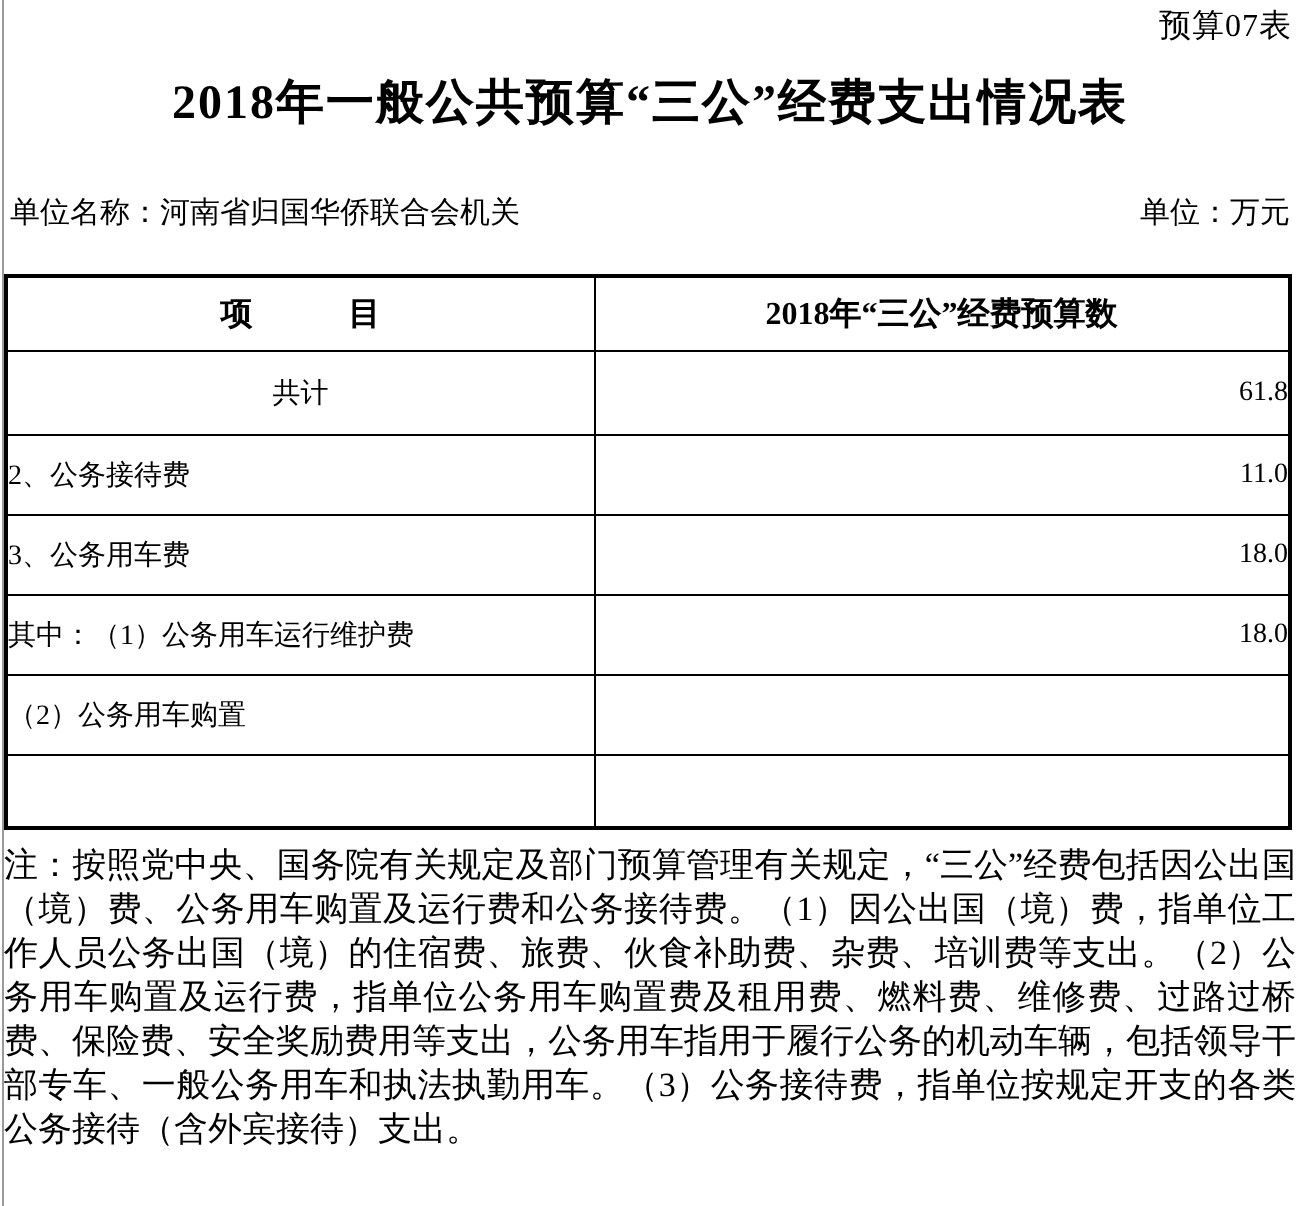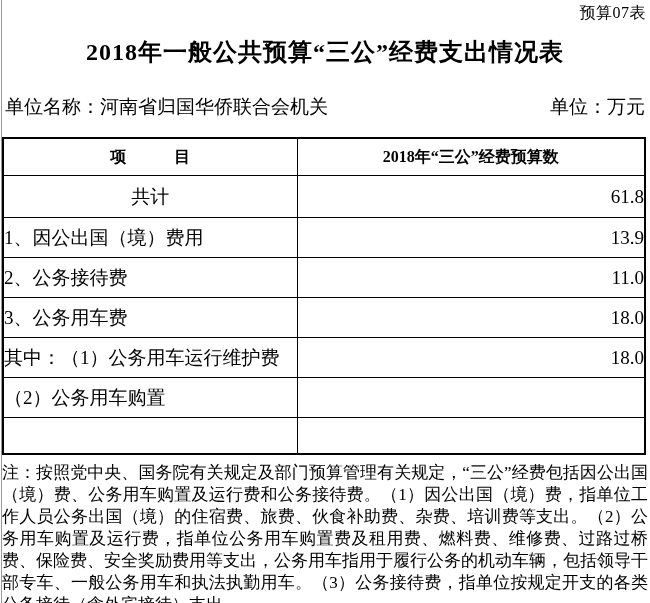--- a/index.html
+++ b/index.html
@@ -18,40 +18,40 @@
     padding: 3px 4px 0 0; height: 13px;
     letter-spacing: 0.5px;
   }
   .doc-title {
     text-align: center; font-size: 24px; font-weight: bold;
     margin-top: 19px; height: 34px; line-height: 34px;
     letter-spacing: 1px;
   }
   .meta-row {
     display: flex; justify-content: space-between;
-    font-size: 19px; margin-top: 29px; padding: 0 5px 0 5px;
+    font-size: 15px; margin-top: 29px; padding: 0 5px 0 5px;
     height: 18px; line-height: 18px;
   }
   table.budget {
     border-collapse: collapse;
     margin: 21px 0 0 2px;
     width: 642px;
     table-layout: fixed;
   }
   table.budget, table.budget th, table.budget td {
     border: 1px solid #000;
     padding-left: 29px;
   }
   table.budget { border-width: 2px; }
   table.budget th {
     font-size: 16px; font-weight: bold; text-align: center;
     height: 36px; padding: 0;
   }
   table.budget td {
-    font-size: 19px; height: 39px; padding: 0;
+    font-size: 14px; height: 39px; padding: 0;
     vertical-align: middle;
     margin-left: 10px;
   }
   col.c1 { width: 294px; }
   col.c2 { width: 348px; }
   td.item   { text-align: left; padding-left: 4px; }
   td.center { text-align: center; padding-left: 0; }
   td.indent { padding-left: 43px; }
   td.value  { text-align: right; padding-right: 9px; }
   tr.row-total  td { height: 41px; }
@@ -84,24 +84,20 @@
   <tbody>
       <tr>
     <th>项　　　目</th>
     <th>2018年“三公”经费预算数</th>
   </tr>
   <tr class="row-total">
     <td class="item center">共计</td>
     <td class="value">61.8</td>
   </tr>
   <tr>
-    <td class="item">1、因公出国（境）费用</td>
-    <td class="value">13.9</td>
-  </tr>
-  <tr>
     <td class="item">2、公务接待费</td>
     <td class="value">11.0</td>
   </tr>
   <tr>
     <td class="item">3、公务用车费</td>
     <td class="value">18.0</td>
   </tr>
   <tr>
     <td class="item">其中：（1）公务用车运行维护费</td>
     <td class="value">18.0</td>

